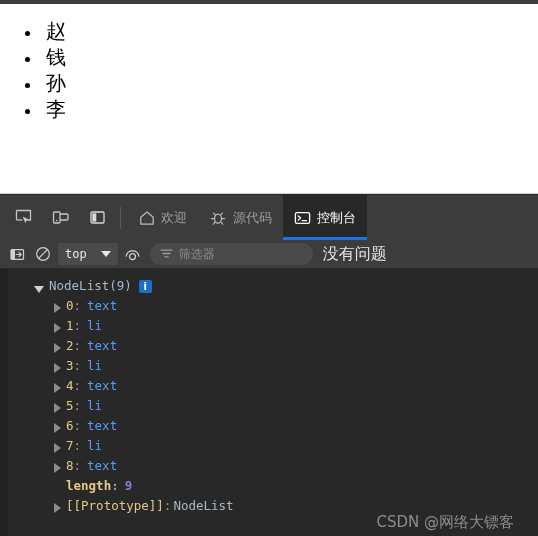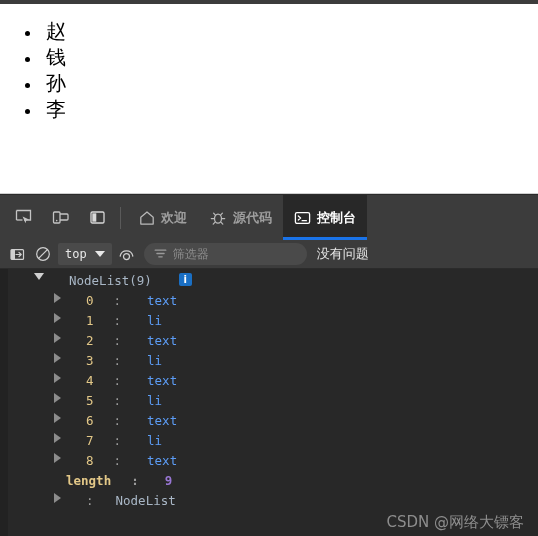--- a/index.html
+++ b/index.html
@@ -98,21 +98,20 @@
 
   .tab {
     position: relative;
     display: flex;
     align-items: center;
     gap: 6px;
     height: 45px;
     padding: 16px 11px;
     box-sizing: border-box;
     flex: 0 0 auto;
-    font-weight: bold;
   }
   .tab .tab-label {
     font-family: "DejaVu Sans", "Liberation Sans", sans-serif;
     font-size: 13px;
     color: #9e9e9e;
     white-space: nowrap;
   }
   .tab svg { display: block; }
   .tab.active {
     background: #282828;
@@ -142,21 +141,21 @@
     display: flex;
     align-items: center;
     justify-content: center;
     flex: 0 0 auto;
   }
   .ct-btn svg { display: block; }
 
   .ctx-select {
     display: flex;
     align-items: center;
-    gap: 8px;
+    gap: 14px;
     height: 22px;
     padding: 0 7px;
     margin: 0 2px;
     border-radius: 2px;
     background: #4a4a4a;
     flex: 0 0 auto;
   }
   .ctx-select .ctx-label {
     font-family: "DejaVu Sans Mono", "Liberation Mono", monospace;
     font-size: 12px;
@@ -202,45 +201,44 @@
   }
   .level-select .level-label {
     font-family: "DejaVu Sans", "Liberation Sans", sans-serif;
     font-size: 13px;
     color: #e8e8e8;
     white-space: nowrap;
   }
 
   .issues-text {
     font-family: "DejaVu Sans", "Liberation Sans", sans-serif;
-    font-size: 13px;
+    font-size: 16px;
     color: #e8e8e8;
     white-space: nowrap;
     margin-left: 10px;
     flex: 0 0 auto;
   }
 
   
   .console-body {
     position: relative;
     height: 283px;
     background: #282828;
     box-sizing: border-box;
     border-left: 8px solid #222222;
     overflow: hidden;
     padding-top: 4px;
   }
   .log-row {
     display: flex;
-    align-items: flex-start;
+    align-items: flex-end;
     height: 20px;
     font-family: "DejaVu Sans Mono", "Liberation Mono", monospace;
     font-size: 12.5px;
     white-space: nowrap;
-    gap: 20px;
   }
   .disclosure {
     width: 0; height: 0;
     flex: 0 0 auto;
     margin-right: 5px;
   }
   .disclosure.closed {
     border-top: 5px solid transparent;
     border-bottom: 5px solid transparent;
     border-left: 7px solid #8c8c8c;
@@ -272,21 +270,21 @@
     font-family: "DejaVu Sans", "Liberation Sans", sans-serif;
     font-size: 10px;
     font-weight: bold;
     line-height: 13px;
     margin-left: 7px;
     flex: 0 0 auto;
   }
 
   .watermark {
     position: absolute;
-    right: 14px;
+    right: 24px;
     bottom: 20px;
     font-family: "DejaVu Sans", "Liberation Sans", sans-serif;
     font-size: 15px;
     color: #8d8d8d;
     white-space: nowrap;
   }
 </style>
 </head>
 <body>
 
@@ -491,20 +489,21 @@
       </div>
 
       <div class="log-row row-plain">
         <span class="prop-key">length</span>
         <span class="punct">:</span>
         <span class="val-num" style="margin-left:6px">9</span>
       </div>
 
       <div class="log-row row-child">
         <span class="disclosure closed"></span>
+        <span class="prop-key">[[Prototype]]</span>
         <span class="punct">:</span>
         <span class="obj-name" style="margin-left:2px">NodeList</span>
       </div>
 
       <div class="watermark">CSDN @网络大镖客</div>
     </div>
   </div>
 </div>
 
 </body></html>

